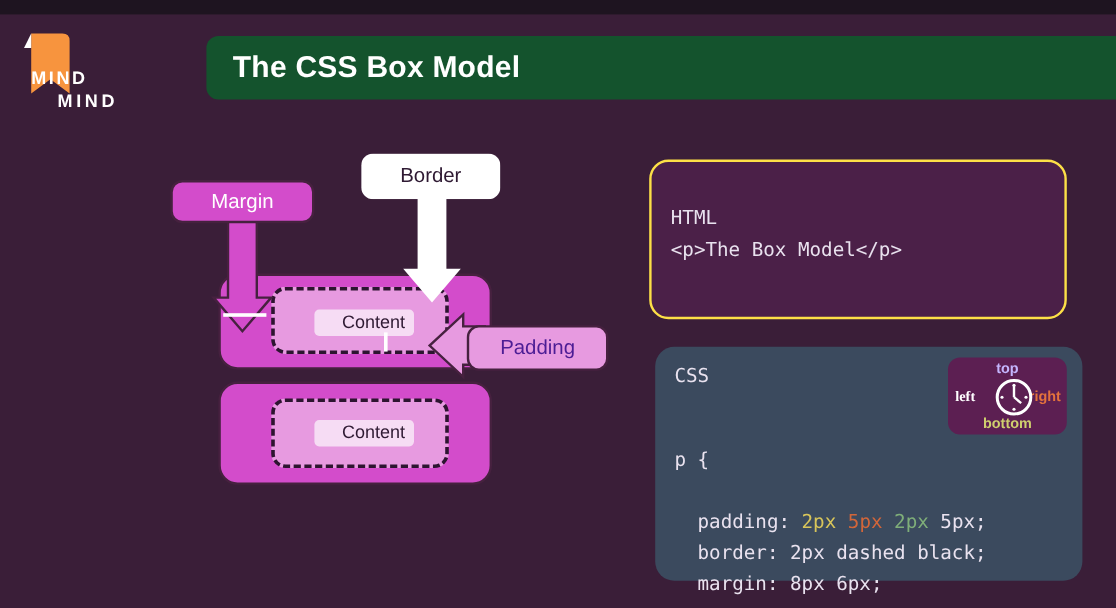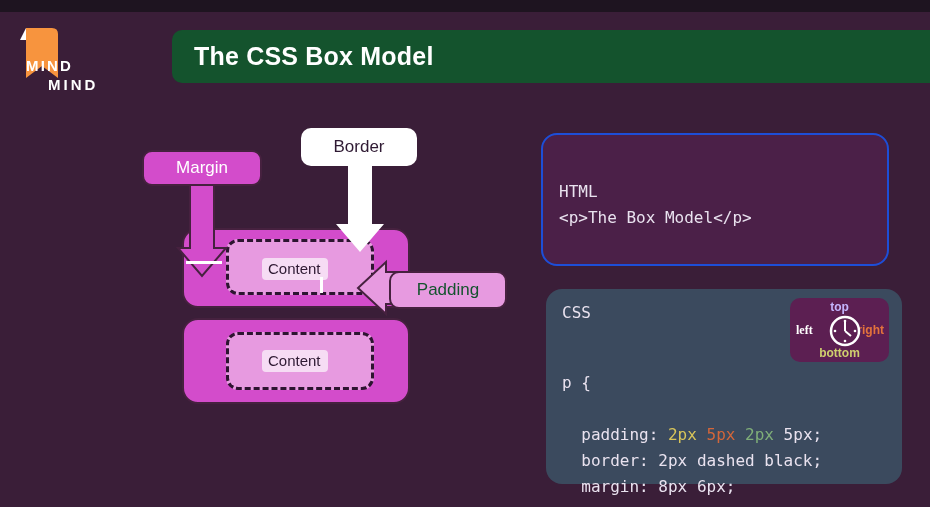--- a/index.html
+++ b/index.html
@@ -65,21 +65,21 @@
   }
   .dashed1 { left:226px; top:239px; width:148px; height:56px; }
   .dashed2 { left:226px; top:332px; width:148px; height:58px; }
 
   
   .content-pill {
     position:absolute;
     background:#f6dcf4;
     color:#2f1a33;
     font-size:15px;
-    padding:2px 7px 3px 6px;
+    padding:2px 7px 3px 23px;
     border-radius:4px;
     white-space:nowrap;
   }
   .cp1 { left:262px; top:258px; }
   .cp2 { left:262px; top:350px; }
 
   
   .tick { position:absolute; background:#ffffff; }
   .tick-h { left:186px; top:261px; width:36px; height:3px; }
   .tick-v { left:320px; top:277px; width:3px; height:16px; }
@@ -95,33 +95,33 @@
   .lbl-margin {
     left:142px; top:150px; width:120px; height:36px;
     background:#d34ccb; color:#ffffff; border-color:#46213f;
   }
   .lbl-border {
     left:301px; top:128px; width:116px; height:38px;
     background:#ffffff; color:#2f1a33;align-items:center;
   }
   .lbl-padding {
     left:389px; top:271px; width:118px; height:38px;
-    background:#e79ae0; color:#14532d; border-color:#46213f;
+    background:#e79ae0; color:#4c1d95; border-color:#46213f;
   }
 
   
   .arrows { position:absolute; left:0; top:0; width:540px; height:507px; }
 
   
   .panel-html {
     position:absolute; left:541px; top:133px; width:348px; height:133px;
     background:#4b2048;
-    border:2px solid #1d4ed8;
+    border:2px solid #fde047;
     border-radius:16px;
-    padding:44px 0 0 16px;
+    padding:34px 0 0 16px;
   }
   .code {
     font-family:"DejaVu Sans Mono", monospace;
     font-size:16px; line-height:26px;
     color:#e9e2ef;
     white-space:pre;
   }
   .panel-css {
     position:absolute; left:546px; top:289px; width:356px; height:195px;
     background:#3b4a5e;

